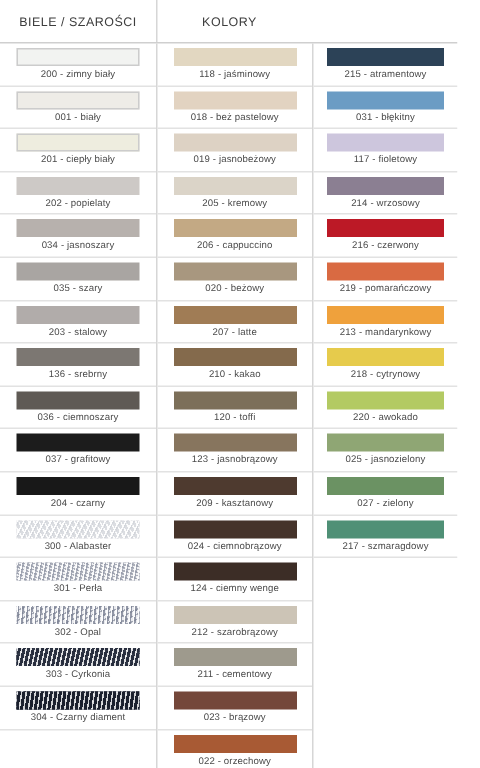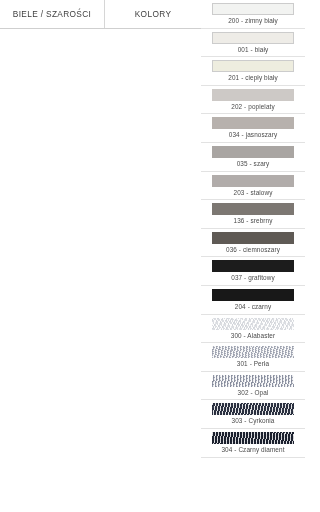--- a/index.html
+++ b/index.html
@@ -11,21 +11,21 @@
     width: 305px;
     height: 512px;
     font-family: "Liberation Sans", sans-serif;
     color: #3b3b3b;
     overflow: hidden;
   }
   #palette-table {
     width: 305px;
     height: 512px;
     display: flex;
-    flex-direction: row;
+    flex-direction: column;
     box-sizing: border-box;
   }
   .header-row {
     display: flex;
     height: 28px;
     flex: 0 0 28px;
     border-bottom: 1px solid #cfcfcf;
   }
   .header-cell {
     display: flex;

